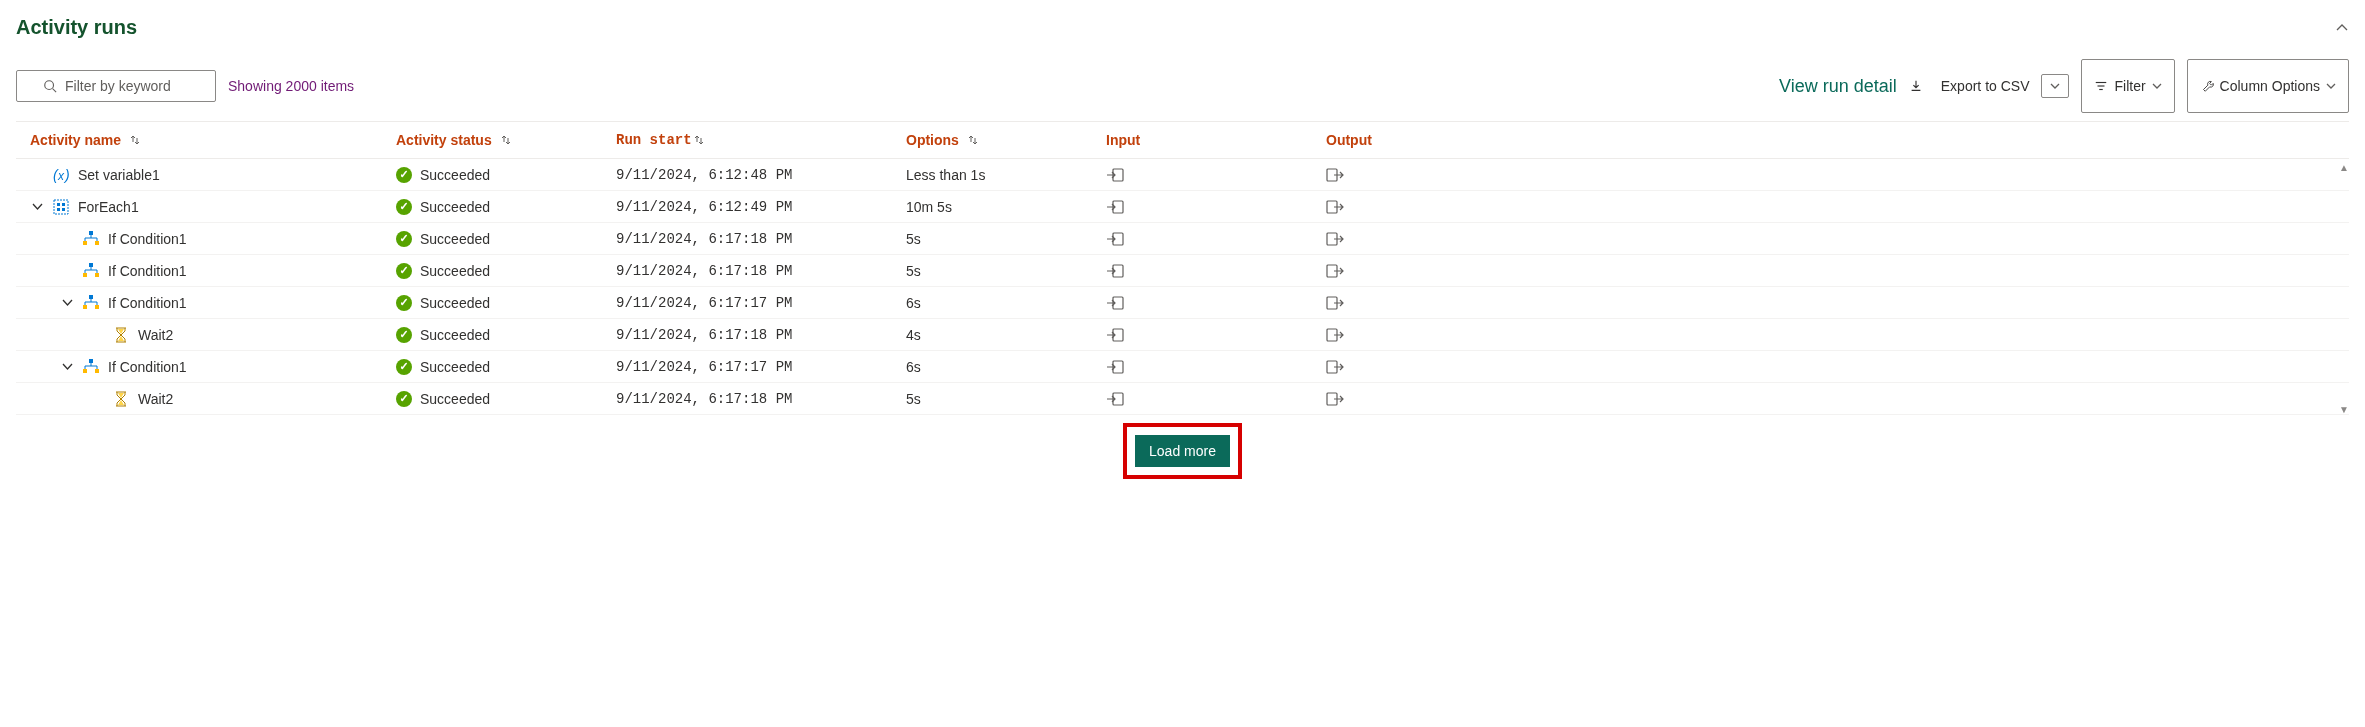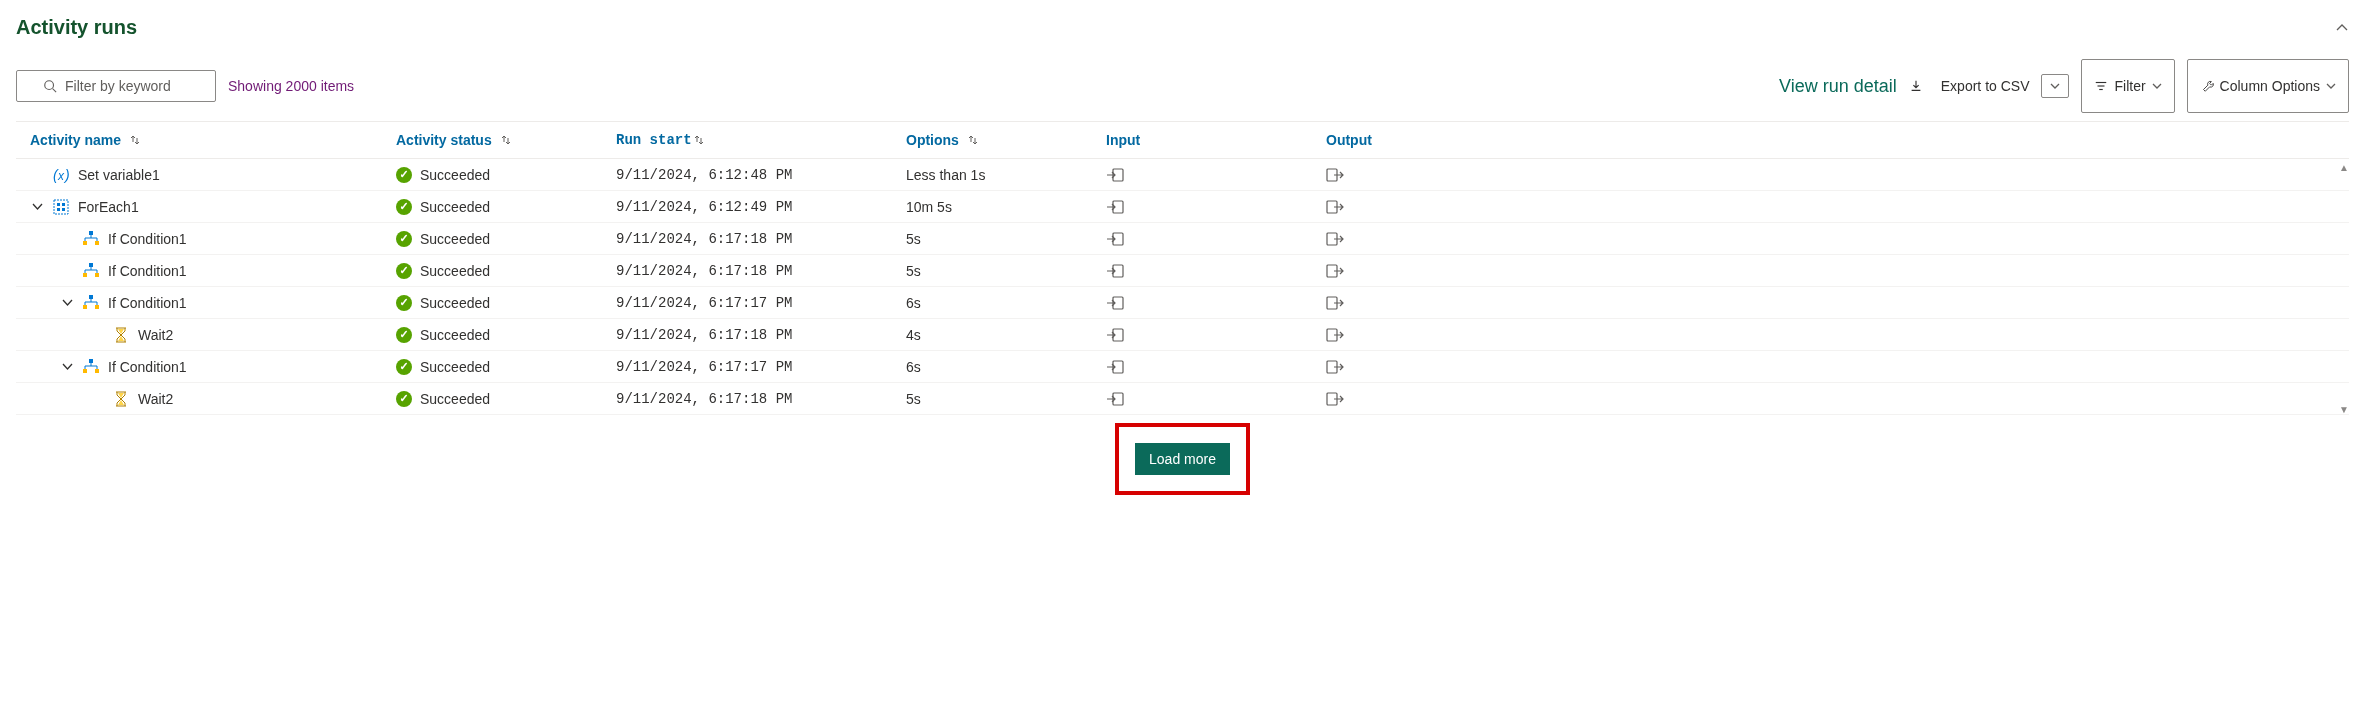--- a/index.html
+++ b/index.html
@@ -104,21 +104,21 @@
   }
   .table-wrap {
     border-top: 1px solid #edebe9;
     position: relative;
   }
   .thead-row {
     display: flex;
     align-items: flex-start;
     font-weight: 600;
     font-size: 14px;
-    color: #0369a1;
+    color: #c2410c;
     padding: 10px 0;
     border-bottom: 1px solid #edebe9;
   }
   .col-name { flex: 0 0 380px; padding-left: 14px; display:flex; align-items:center; gap:8px;}
   .col-status { flex: 0 0 220px; display:flex; align-items:center; gap:8px;}
   .col-start { flex: 0 0 290px; display:flex; align-items:center; gap:1px;font-family:Liberation Mono, monospace;}
   .col-duration { flex: 0 0 200px; display:flex; align-items:center; gap:8px;}
   .col-input { flex: 0 0 220px; display:flex; align-items:center; gap:8px;}
   .col-output { flex: 1 1 auto; display:flex; align-items:center; gap:8px;}
   .sort-icon { font-size: 12px; color: #605e5c; }
@@ -165,21 +165,21 @@
     font-size:16px;
   }
   .footer {
     display:flex;
     justify-content:center;
     padding-top: 8px;
     position: relative;
   }
   .load-more-wrap {
     border: 4px solid #d13438;
-    padding: 16px;
+    padding: 8px;
     display:inline-block;
   }
   .load-more-wrap.red { border-color:#d60000; }
   .load-more {
     background:#0b6a5a;
     color:#fff;
     border:none;
     padding:8px 14px;
     font-size:14px;
     cursor:pointer;

